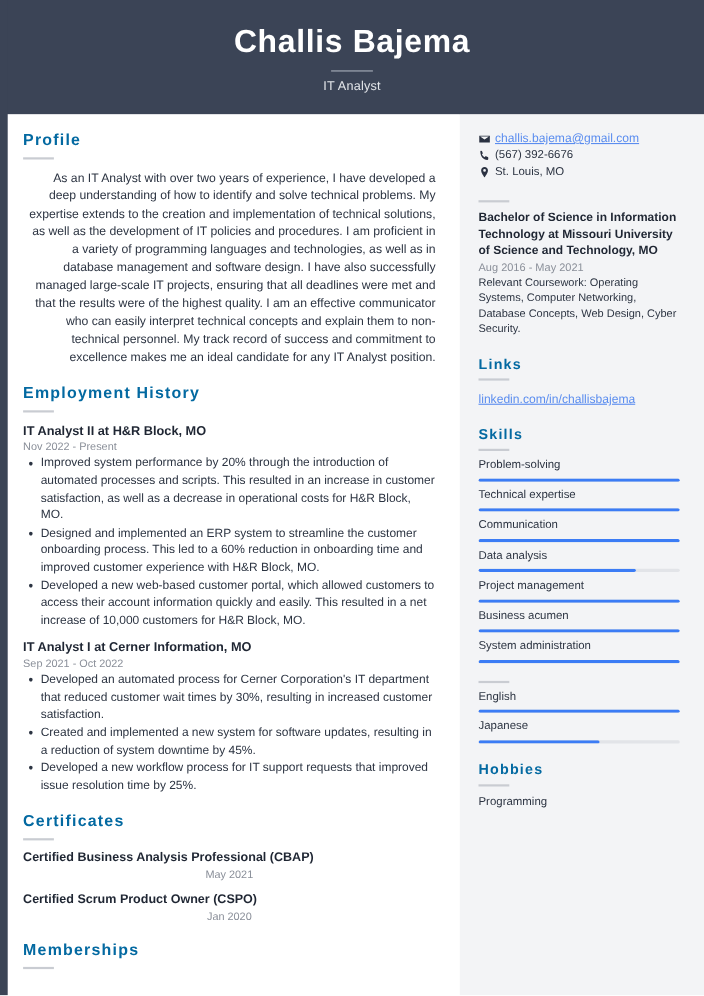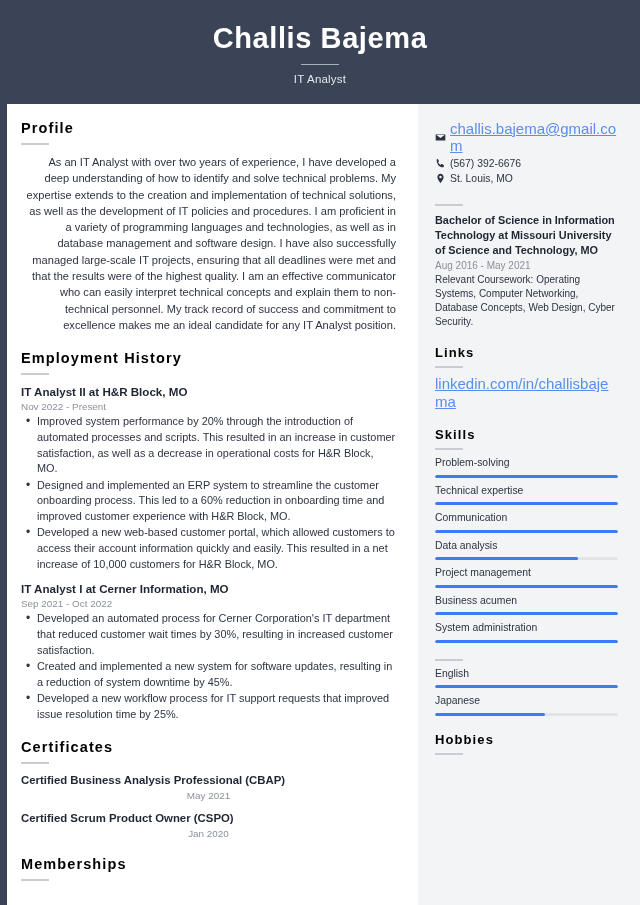--- a/index.html
+++ b/index.html
@@ -70,21 +70,21 @@
   }
   .sidebar {
     width: 222px;
     background: #f3f4f6;
     padding: 16px 22px 0 17px;
     overflow: hidden;
   }
 
   
   .sec-title {
-    color: #000000;
+    color: #0369a1;
     font-weight: bold;
     letter-spacing: 1.1px;
   }
   .main .sec-title { font-size: 14.5px; }
   .sidebar .sec-title { font-size: 13px; }
   .sec-rule {
     width: 28px;
     height: 2px;
     background: #c9ccd2;
     margin: 7px 0 9px 0;
@@ -162,21 +162,21 @@
     flex: 0 0 15px;
     display: inline-flex;
     align-items: center;
     justify-content: flex-start;
     color: #2b3242;
   }
   .contact-icon svg { display: block; }
   .link-blue {
     color: #5b8def;
     text-decoration: underline;
-    font-size: 15px;
+    font-size: 11px;
     word-break: break-all;
   }
 
   
   .edu-title {
     font-size: 10.9px;
     font-weight: bold;
     color: #1f2633;
     line-height: 1.38;
   }
@@ -389,17 +389,18 @@
           <div class="skill-label">Japanese</div>
           <div class="bar-track">
             <div class="bar-fill" style="width: 60%;"></div>
           </div>
         </div>
       </div>
 
       <div class="sec">
         <div class="sec-title">Hobbies</div>
         <div class="sec-rule"></div>
+        <div class="hobby-item">Programming</div>
       </div>
 
     </div>
   </div>
 </div>
 
 </body></html>

